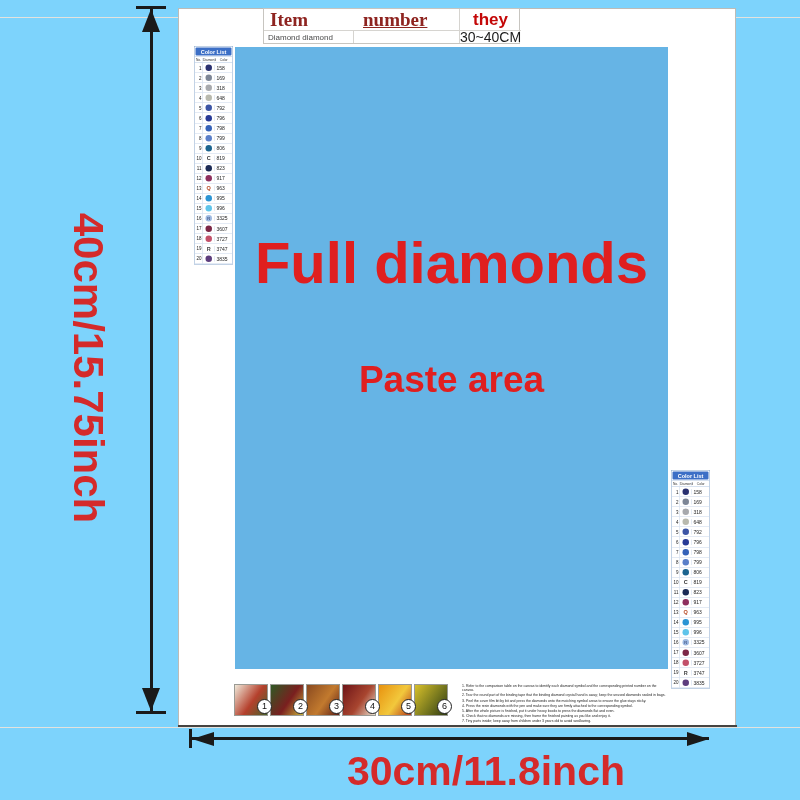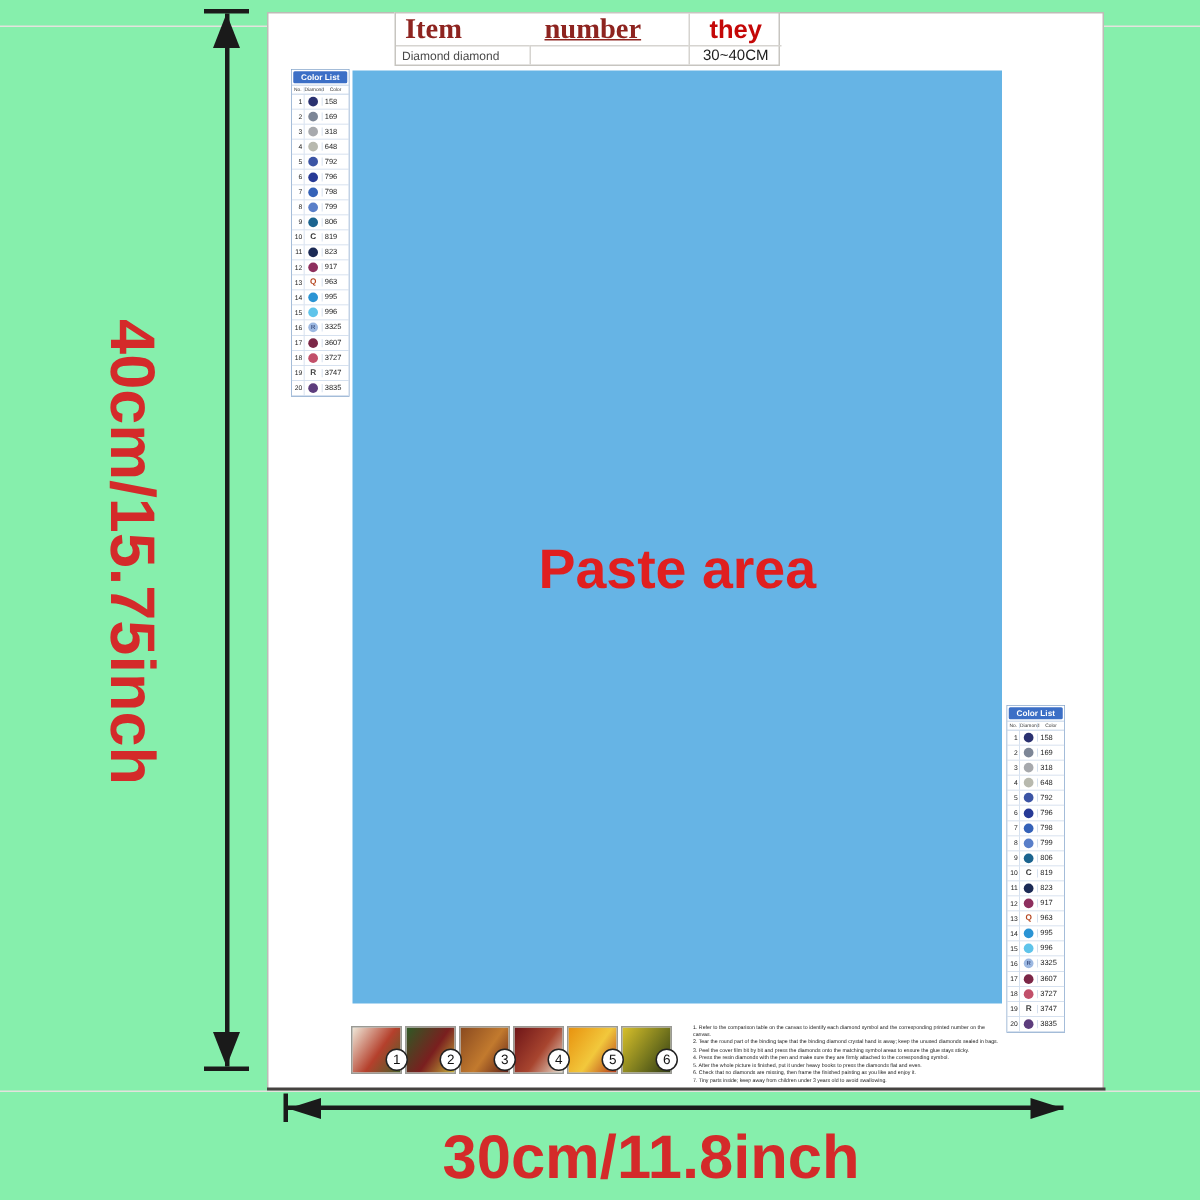--- a/index.html
+++ b/index.html
@@ -1,16 +1,16 @@
 <!DOCTYPE html>
 <html><head>
 <meta charset="utf-8">
 <style>
   html,body{margin:0;padding:0;background:#fbfaf8;}
-  .page{position:relative;width:800px;height:800px;background:#86efac;overflow:hidden;
+  .page{position:relative;width:800px;height:800px;background:#7dd3fc;overflow:hidden;
         font-family:"Liberation Sans",sans-serif;}
   .bg-line{position:absolute;left:0;width:800px;height:1px;background:#e4e2dd;}
 
   
   .paper{position:absolute;left:178px;top:8px;width:558px;height:719px;background:#ffffff;
          border:1px solid #bdbbb6;box-sizing:border-box;}
   .paper-bottom-edge{position:absolute;left:178px;top:725px;width:559px;height:2px;background:#454340;}
 
   
   .itable{position:absolute;left:263px;top:8px;width:257px;background:#fff;
@@ -18,21 +18,21 @@
           border:1px solid #c7c5c0;box-sizing:border-box;}
   .itable .cell{display:flex;align-items:center;box-sizing:border-box;overflow:hidden;}
   .itable .hdr{font-family:"Liberation Serif",serif;font-weight:bold;font-size:19px;color:#8e2420;}
   .itable .h-item{padding-left:6px;}
   .itable .h-number{padding-left:10px;text-decoration:underline;}
   .itable .h-size{justify-content:center;font-family:"Liberation Sans",sans-serif;
                   color:#c40808;font-size:17px;border-left:1px solid #d6d4d0;}
   .itable .r2{border-top:1px solid #d6d4d0;}
   .itable .b-item{font-size:8px;color:#4a4a4a;padding-left:4px;}
   .itable .b-number{border-left:1px solid #d6d4d0;}
-  .itable .b-size{border-left:1px solid #d6d4d0;justify-content:center;font-size:10px;color:#1c1c1c;}
+  .itable .b-size{border-left:1px solid #d6d4d0;justify-content:center;font-size:14px;color:#1c1c1c;}
 
   
   .blue{position:absolute;left:235px;top:47px;width:433px;height:622px;background:#66b4e5;}
   .blue-line{position:absolute;width:100%;text-align:center;color:#e01f1f;
              font-weight:bold;white-space:nowrap;}
   .blue-line.l1{top:182px;font-size:58px;}
   .blue-line.l2{top:312px;font-size:37px;}
 
   
   .clist-wrap{position:absolute;width:40px;}
@@ -78,21 +78,21 @@
   .harrow .cap{position:absolute;top:0;width:3px;height:19px;background:#1a1a1a;}
   .harrow .cap.left{left:0;}
   .harrow .line{position:absolute;top:8px;left:3px;right:3px;height:3px;background:#1a1a1a;}
   .ah-left{left:3px;top:2.5px;border-top:7px solid transparent;border-bottom:7px solid transparent;
            border-right:22px solid #1a1a1a;}
   .ah-right{right:3px;top:2.5px;border-top:7px solid transparent;border-bottom:7px solid transparent;
             border-left:22px solid #1a1a1a;}
 
   .vlabel{position:absolute;left:88px;top:368px;transform:translate(-50%,-50%) rotate(90deg);
           font-size:42px;font-weight:bold;color:#d42a2a;white-space:nowrap;}
-  .hlabel{position:absolute;left:295px;top:748px;width:340px;text-align:left;
+  .hlabel{position:absolute;left:285px;top:748px;width:340px;text-align:right;
           font-size:41px;font-weight:bold;color:#d42a2a;white-space:nowrap;}
 </style>
 </head>
 <body>
 
 <div class="page">
 
   <div class="bg-line" style="top:17px"></div>
   <div class="bg-line" style="top:727px"></div>
 
@@ -101,20 +101,21 @@
   <div class="itable">
     <div class="cell hdr h-item">Item</div>
     <div class="cell hdr h-number">number</div>
     <div class="cell hdr h-size">they</div>
     <div class="cell r2 b-item">Diamond diamond</div>
     <div class="cell r2 b-number"></div>
     <div class="cell r2 b-size">30~40CM</div>
   </div>
 
   <div class="blue">
+    <div class="blue-line l1">Full diamonds</div>
     <div class="blue-line l2">Paste area</div>
   </div>
 
   <div class="clist-wrap" style="left:194px;top:46px">
     <div class="clist">
       <div class="clist-title">Color List</div>
       <div class="clist-cols">
         <span>No.</span>
         <span>Diamond</span>
         <span>Color</span>

